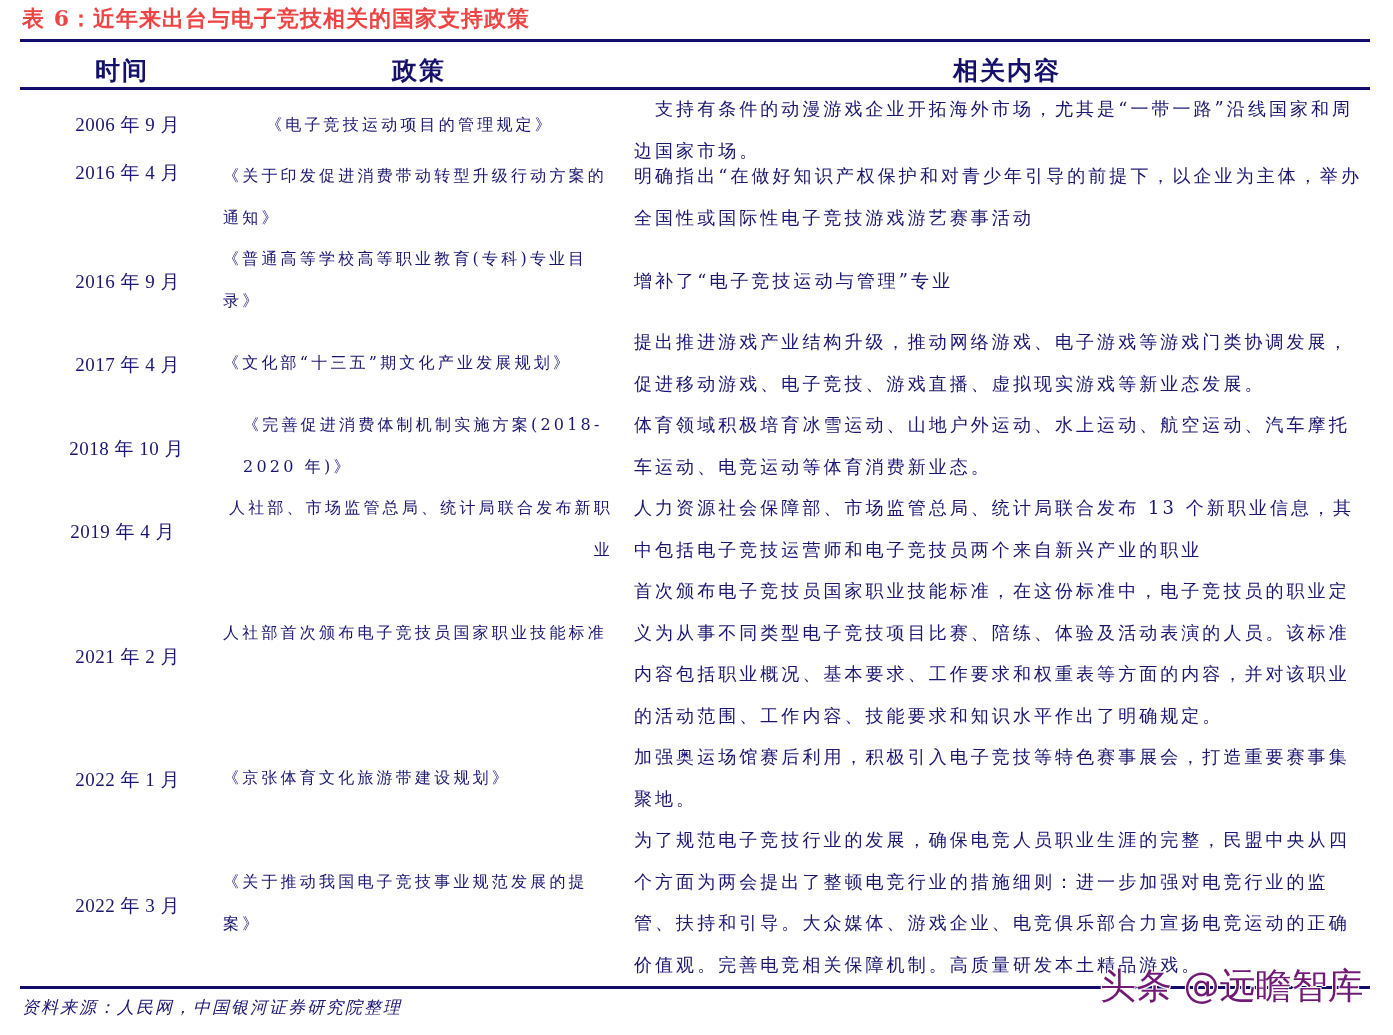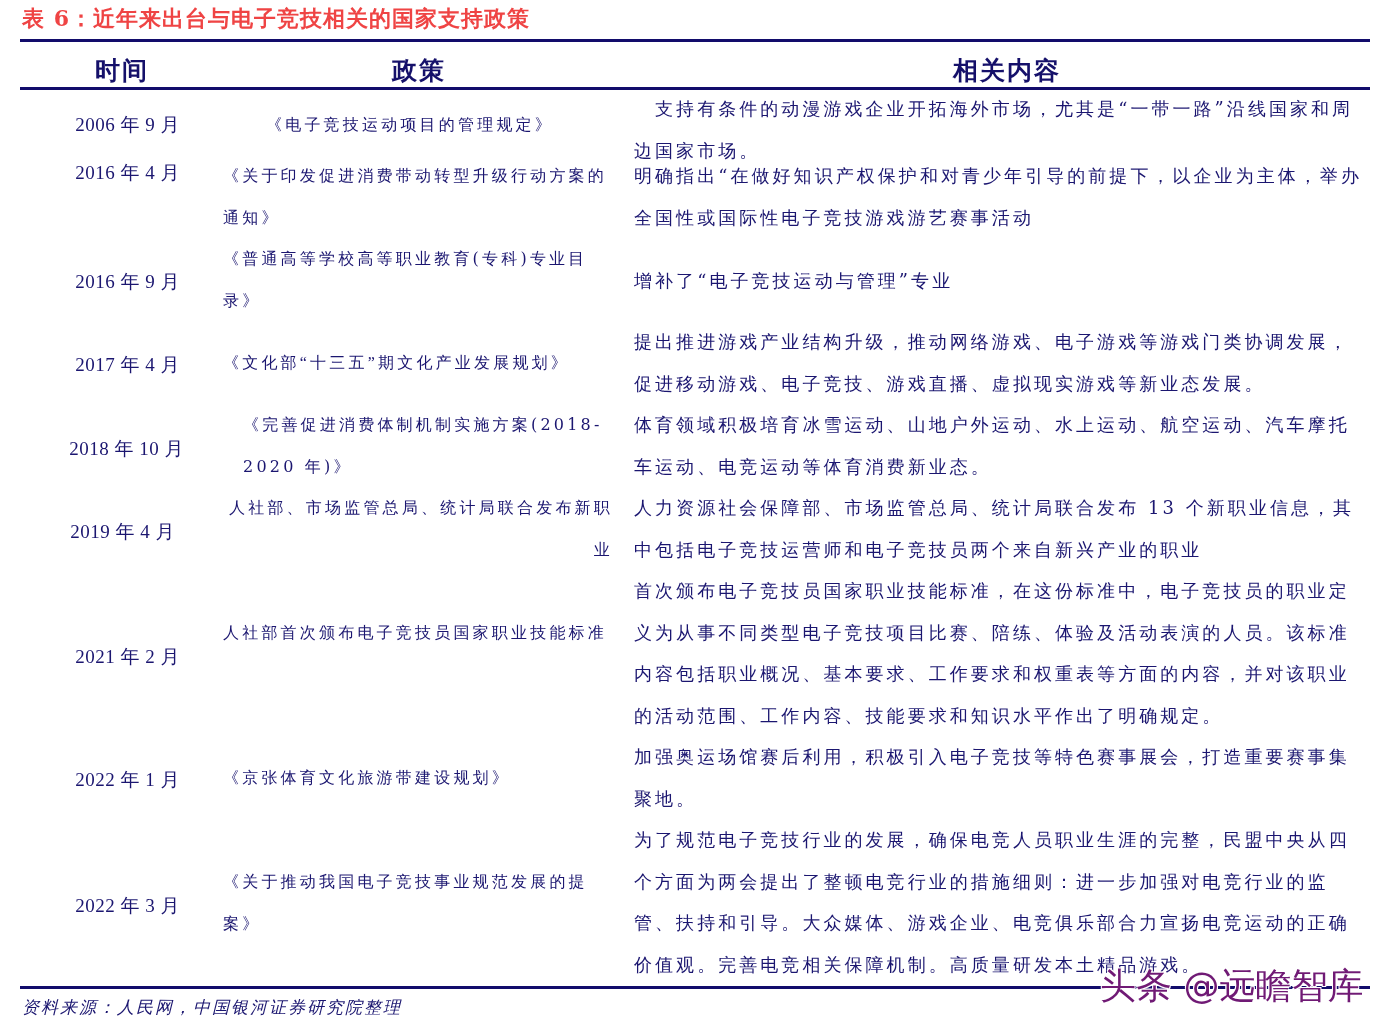--- a/index.html
+++ b/index.html
@@ -48,21 +48,21 @@
 </div>
 
 <div class="row" style="top:238px;">
   <div class="date" style="top:31px;">2016 年 9 月</div>
   <div class="policy" style="top:0px;">《普通高等学校高等职业教育(专科)专业目录》</div>
   <div class="content" style="top:22px;">增补了“电子竞技运动与管理”专业</div>
 </div>
 
 <div class="row" style="top:321px;">
   <div class="date" style="top:31px;">2017 年 4 月</div>
-  <div class="policy" style="top:21px; white-space:nowrap;font-family:Liberation Serif, serif;">《文化部“十三五”期文化产业发展规划》</div>
+  <div class="policy" style="top:21px; white-space:nowrap;">《文化部“十三五”期文化产业发展规划》</div>
   <div class="content" style="top:0px;">提出推进游戏产业结构升级，推动网络游戏、电子游戏等游戏门类协调发展，促进移动游戏、电子竞技、游戏直播、虚拟现实游戏等新业态发展。</div>
 </div>
 
 <div class="row" style="top:404px;">
   <div class="date" style="top:32px; left:39px;">2018 年 10 月</div>
   <div class="policy" style="top:0px;margin-left:20px;">《完善促进消费体制机制实施方案(2018-2020 年)》</div>
   <div class="content" style="top:0px;">体育领域积极培育冰雪运动、山地户外运动、水上运动、航空运动、汽车摩托车运动、电竞运动等体育消费新业态。</div>
 </div>
 
 <div class="row" style="top:487px;">

